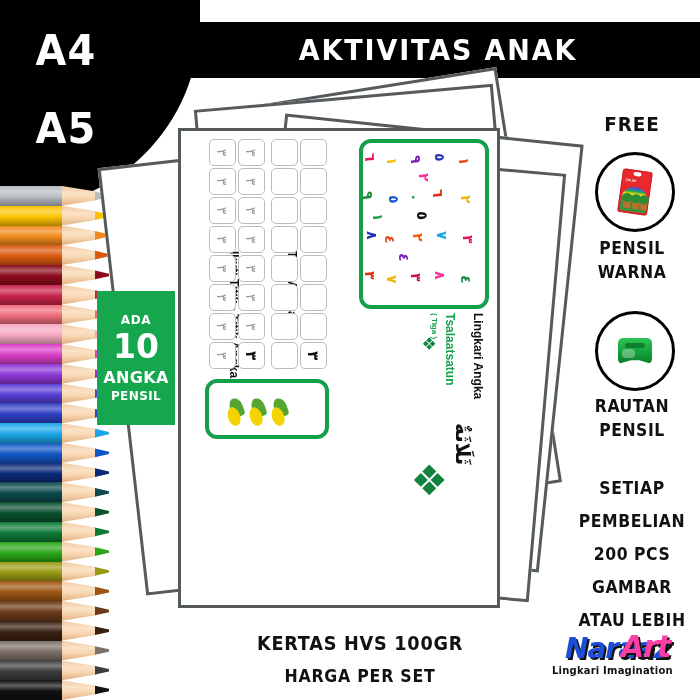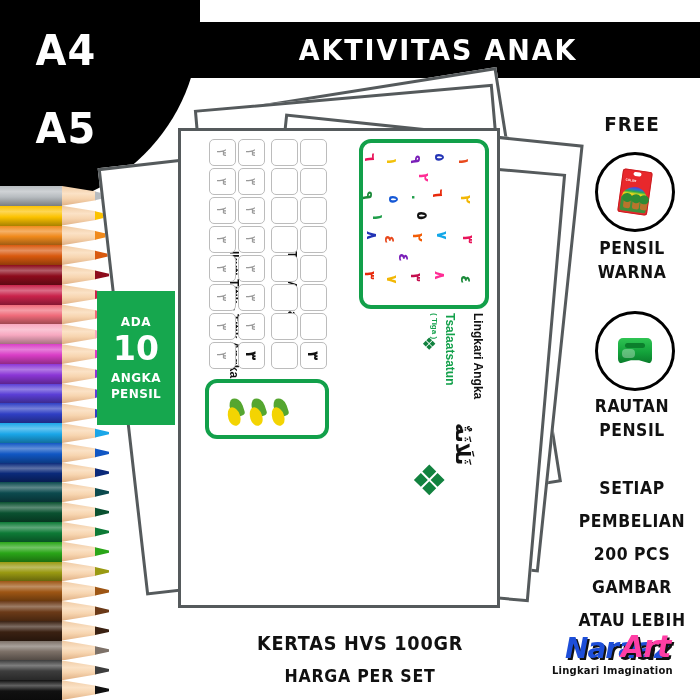--- a/index.html
+++ b/index.html
@@ -31,21 +31,21 @@
      clip-path:polygon(0 0,0 100%,100% 72%,100% 28%);}
   .pencil .tip{position:absolute;left:95px;top:0;width:14px;height:100%;
      clip-path:polygon(0 28%,0 72%,100% 56%,100% 44%);}
 
   
   .badge{position:absolute;left:97px;top:291px;width:78px;height:134px;background:#16a74e;
     display:flex;flex-direction:column;align-items:center;justify-content:center;
     color:#fff;font-family:"DejaVu Sans",sans-serif;font-weight:bold;text-align:center;}
   .badge .l1{font-size:12px;letter-spacing:.6px;}
   .badge .num{font-size:33px;line-height:1.05;margin:3px 16px 4px;letter-spacing:0px;}
-  .badge .l3{font-size:12px;letter-spacing:.4px;}
+  .badge .l3{font-size:16px;letter-spacing:.4px;}
   .badge .l4{font-size:12px;letter-spacing:.4px;margin-top:2px;}
 
   
   .sheet{position:absolute;background:#fff;border:3px solid #555a5c;box-sizing:border-box;}
   #sheetA{left:231px;top:88px;width:300px;height:420px;transform:rotate(-9deg);}
   #sheetB{left:212px;top:96px;width:300px;height:430px;transform:rotate(-5deg);}
   #sheetC{left:262px;top:128px;width:300px;height:430px;transform:rotate(6deg);}
   #sheetD{left:121px;top:150px;width:300px;height:430px;transform:rotate(-6.5deg);}
   #sheetE{left:248px;top:160px;width:300px;height:430px;transform:rotate(5deg);}
 

